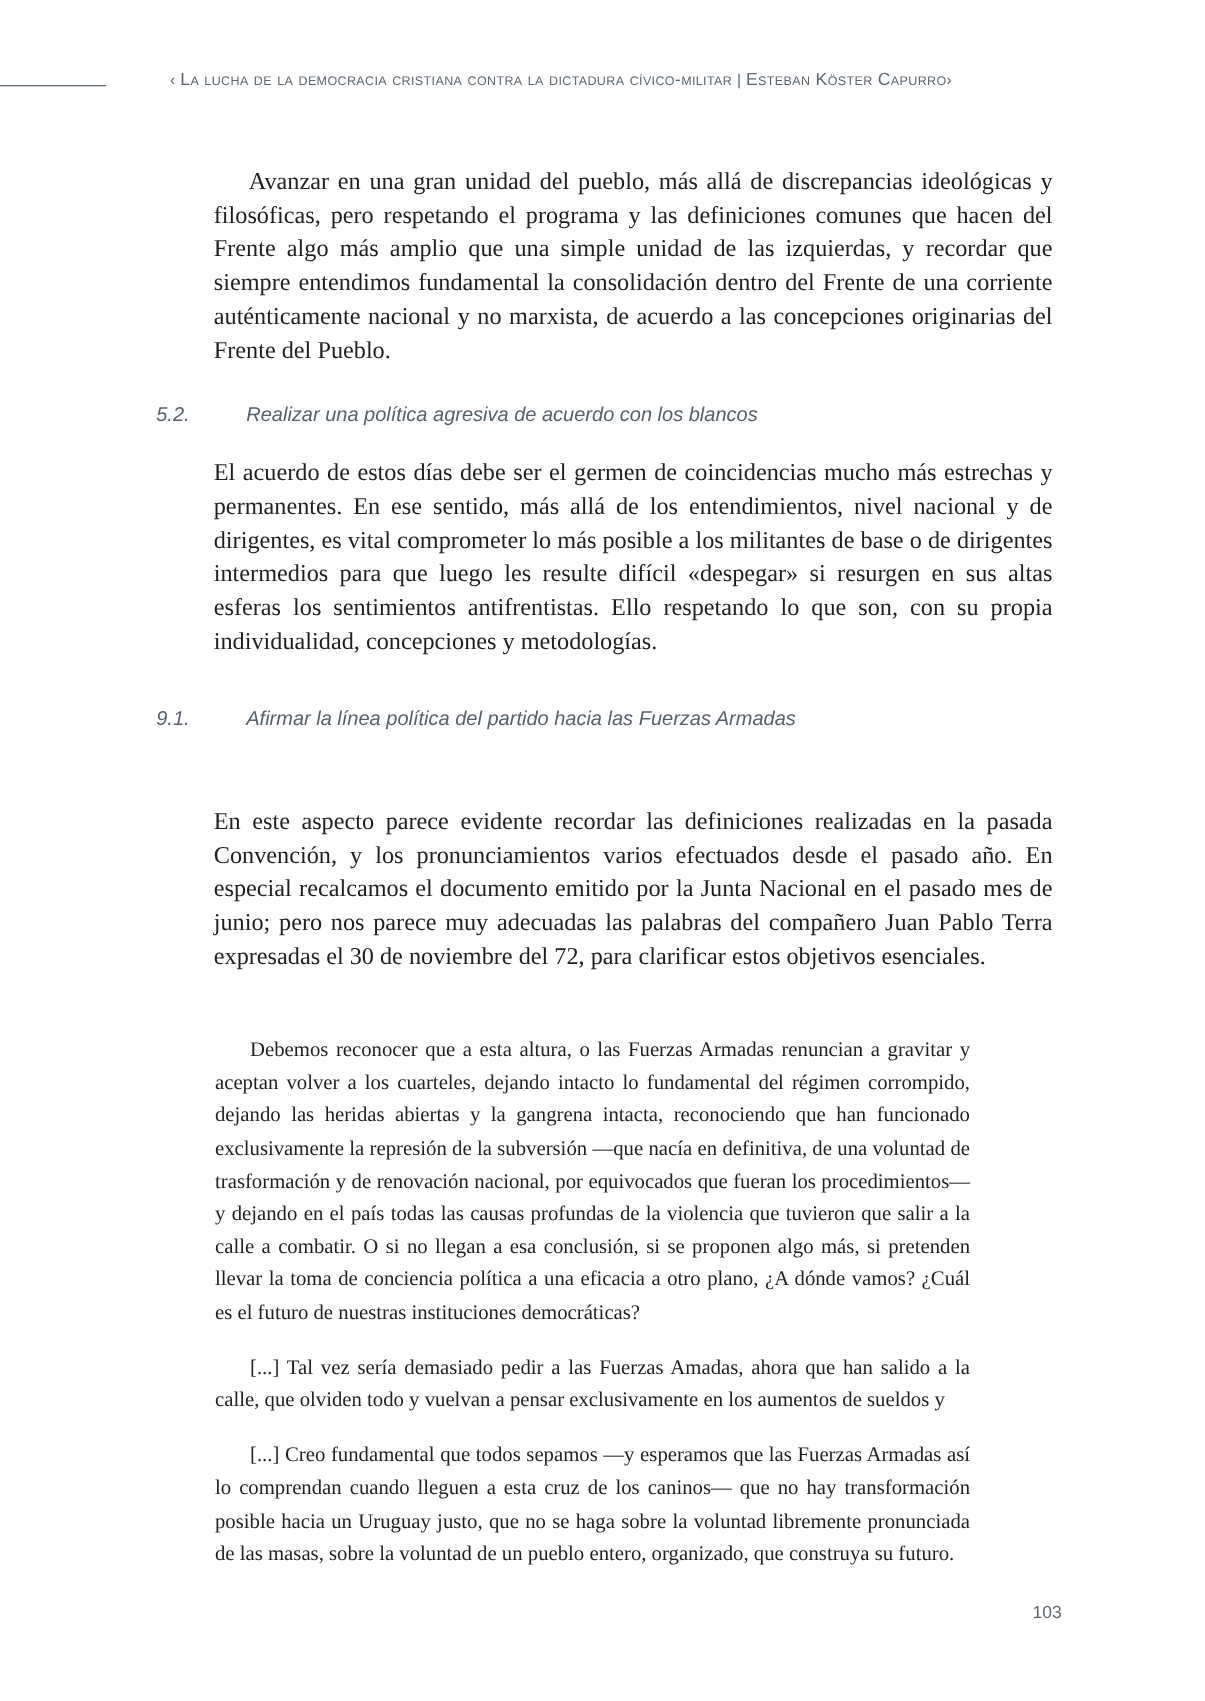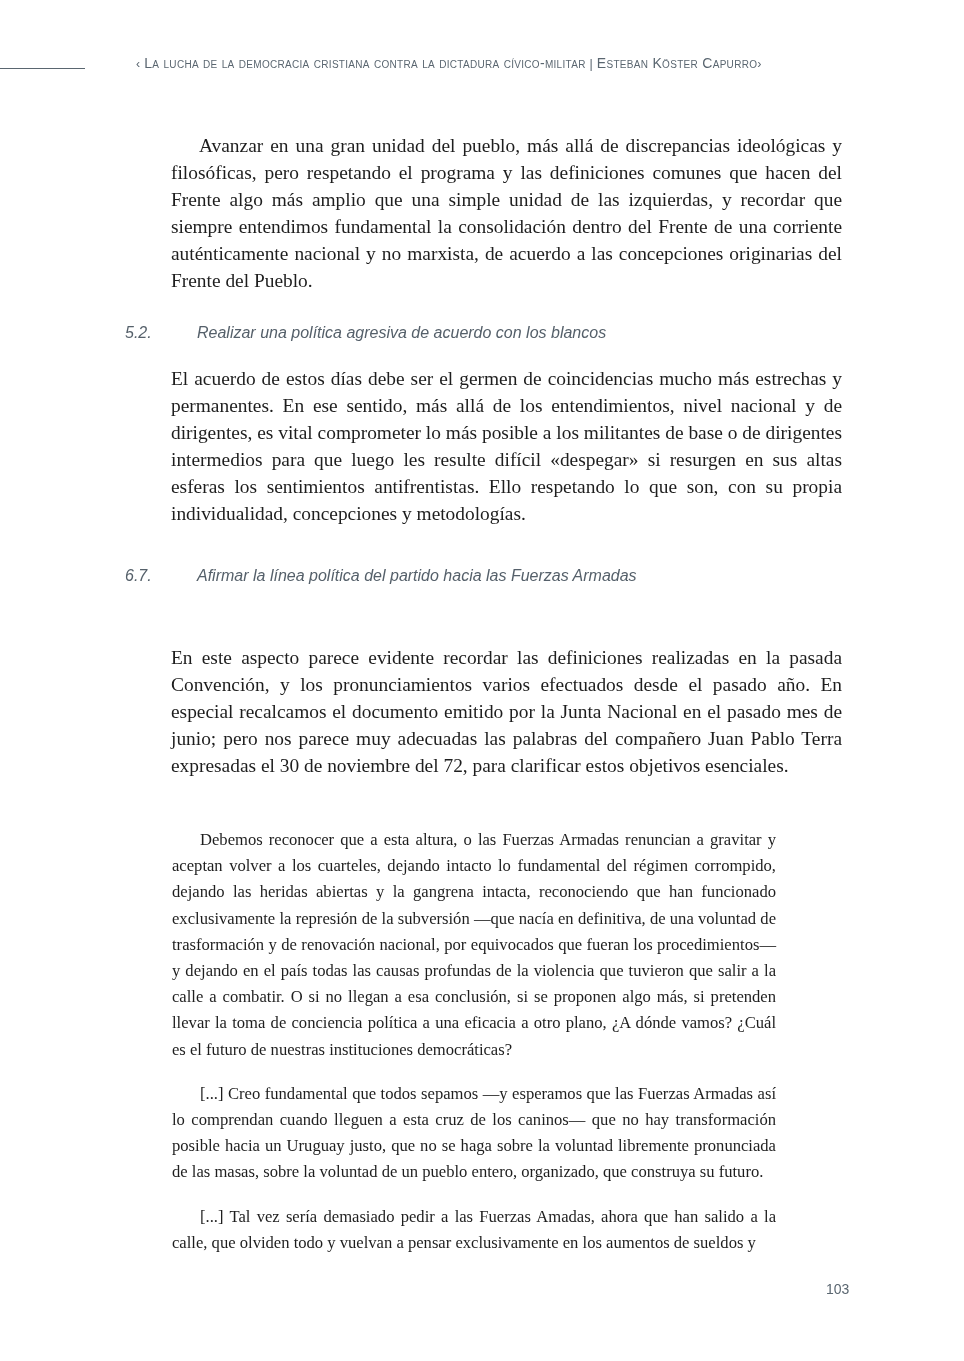--- a/index.html
+++ b/index.html
@@ -33,26 +33,26 @@
 
 <div class="section-head" style="top:324px;">
   <span class="num">5.2.</span><span>Realizar una política agresiva de acuerdo con los blancos</span>
 </div>
 
 <div class="body-text" style="top:365px;">
   <p>El acuerdo de estos días debe ser el germen de coincidencias mucho más estrechas y permanentes. En ese sentido, más allá de los entendimientos, nivel nacional y de dirigentes, es vital comprometer lo más posible a los militantes de base o de dirigentes intermedios para que luego les resulte difícil «despegar» si resurgen en sus altas esferas los sentimientos antifrentistas. Ello respetando lo que son, con su propia individualidad, concepciones y metodologías.</p>
 </div>
 
 <div class="section-head" style="top:567px;">
-  <span class="num">6.7.</span><span>Afirmar la línea política del partido hacia las Fuerzas Armadas</span>
+  <span class="num">9.1.</span><span>Afirmar la línea política del partido hacia las Fuerzas Armadas</span>
 </div>
 
 <div class="body-text" style="top:644px;">
   <p>En este aspecto parece evidente recordar las definiciones realizadas en la pasada Convención, y los pronunciamientos varios efectuados desde el pasado año. En especial recalcamos el documento emitido por la Junta Nacional en el pasado mes de junio; pero nos parece muy adecuadas las palabras del compañero Juan Pablo Terra expresadas el 30 de noviembre del 72, para clarificar estos objetivos esenciales.</p>
 </div>
 
 <div class="quote" style="top:809px;">
   <p>Debemos reconocer que a esta altura, o las Fuerzas Armadas renuncian a gravitar y aceptan volver a los cuarteles, dejando intacto lo fundamental del régimen corrompido, dejando las heridas abiertas y la gangrena intacta, reconociendo que han funcionado exclusivamente la represión de la subversión —que nacía en definitiva, de una voluntad de trasformación y de renovación nacional, por equivocados que fueran los procedimientos— y dejando en el país todas las causas profundas de la violencia que tuvieron que salir a la calle a combatir. O si no llegan a esa conclusión, si se proponen algo más, si pretenden llevar la toma de conciencia política a una eficacia a otro plano, ¿A dónde vamos? ¿Cuál es el futuro de nuestras instituciones democráticas?</p>
+  <p>[...] Tal vez sería demasiado pedir a las Fuerzas Amadas, ahora que han salido a la calle, que olviden todo y vuelvan a pensar exclusivamente en los aumentos de sueldos y</p>
   <p>[...] Creo fundamental que todos sepamos —y esperamos que las Fuerzas Armadas así lo comprendan cuando lleguen a esta cruz de los caninos— que no hay transformación posible hacia un Uruguay justo, que no se haga sobre la voluntad libremente pronunciada de las masas, sobre la voluntad de un pueblo entero, organizado, que construya su futuro.</p>
-  <p>[...] Tal vez sería demasiado pedir a las Fuerzas Amadas, ahora que han salido a la calle, que olviden todo y vuelvan a pensar exclusivamente en los aumentos de sueldos y</p>
 </div>
 
 <div class="page-number">103</div>
 
 </body></html>

